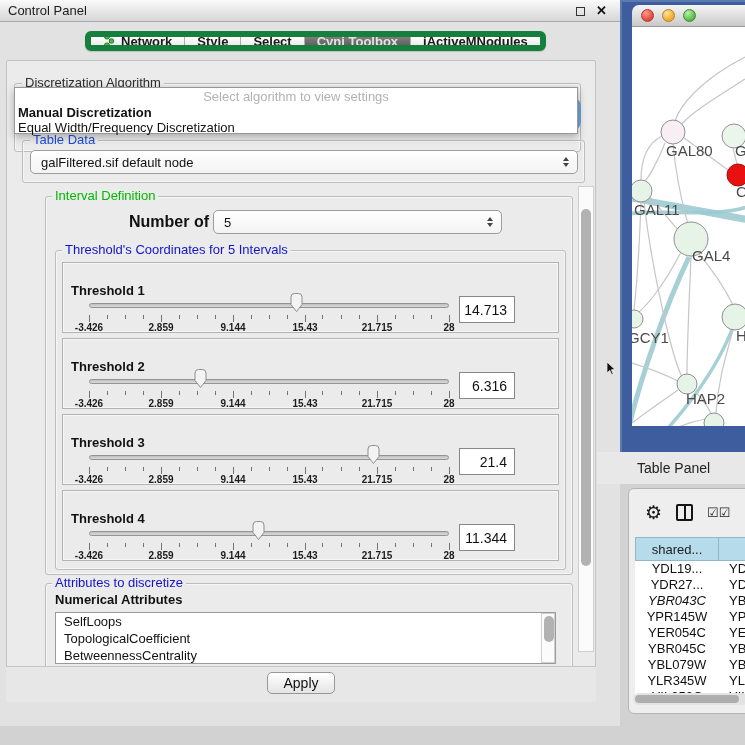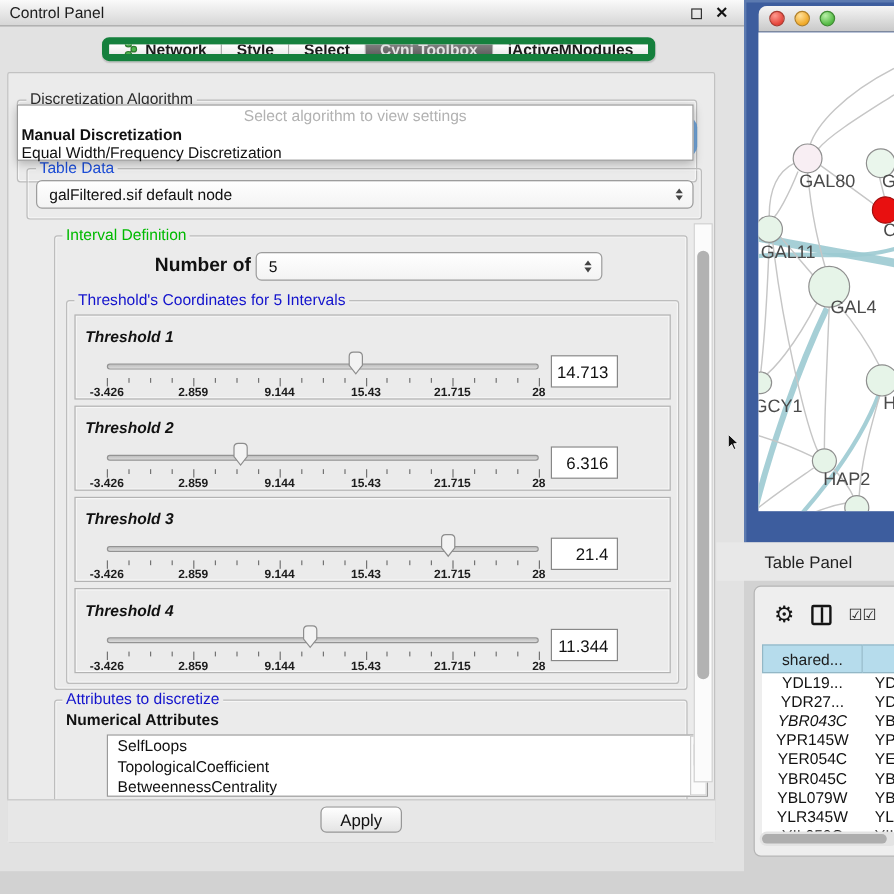--- a/index.html
+++ b/index.html
@@ -39,32 +39,32 @@
   
   .popup{left:14px;top:87px;width:564px;height:47px;background:#fff;border:1px solid #979797;
     box-shadow:0 3px 8px rgba(0,0,0,.28);z-index:40;font-size:13px;}
   .popup .hint{text-align:center;color:#b2b2b2;line-height:17px;}
   .popup .opt{line-height:15px;padding-left:3px;white-space:nowrap;}
   .popup .opt.sel{font-weight:bold;}
 
   
   .th-panel{position:absolute;left:62px;width:497px;height:71px;border:1px solid #b3b3b3;
     box-shadow:inset 0 0 0 1px rgba(255,255,255,.6);}
-  .th-label{position:absolute;left:8px;top:10px;font-size:13px;font-weight:bold;font-style:italic;}
+  .th-label{position:absolute;left:8px;top:20px;font-size:13px;font-weight:bold;}
   .track{position:absolute;left:26px;top:40px;width:360px;height:5px;border:1px solid #939393;
     border-radius:3px;background:linear-gradient(#bfbfbf,#dadada);}
   .handle{position:absolute;top:29px;width:17px;height:21px;}
   .ticks{position:absolute;left:26px;top:52px;width:360px;height:8px;}
   .tick{position:absolute;top:0;width:1px;background:#737373;}
   .tlabels{position:absolute;left:26px;top:59px;width:360px;height:11px;}
   .tlabel{position:absolute;transform:translateX(-50%);font-size:10px;font-weight:bold;color:#1c1c1c;white-space:nowrap;}
   .valbox{position:absolute;left:396px;top:33px;width:56px;height:27px;background:#fff;
     border:1px solid #878787;font-size:14px;text-align:right;padding:5px 7px 0 0;}
 
-  .listbox{background:#fff;border:1px solid #9a9a9a;overflow:hidden;font-size:13px;margin-left:34px;}
+  .listbox{background:#fff;border:1px solid #9a9a9a;overflow:hidden;font-size:13px;}
   .listbox .item{padding-left:8px;line-height:17px;white-space:nowrap;}
   .sbar-v{background:#fbfbfb;border:1px solid #cfcfcf;}
   .sbar-v .thumb{position:absolute;left:2px;width:10px;background:#b2b2b2;border-radius:5px;}
 
   .apply-bar{left:6px;top:666px;width:590px;height:36px;background:#e7e7e7;border-top:1px solid #c6c6c6;
     display:flex;align-items:flex-start;justify-content:center;}
   .btn{margin-top:5px;width:68px;height:22px;background:linear-gradient(#ffffff,#e4e4e4);
     border:1px solid #979797;border-radius:5px;font-size:14px;text-align:center;line-height:20px;}
 
   

